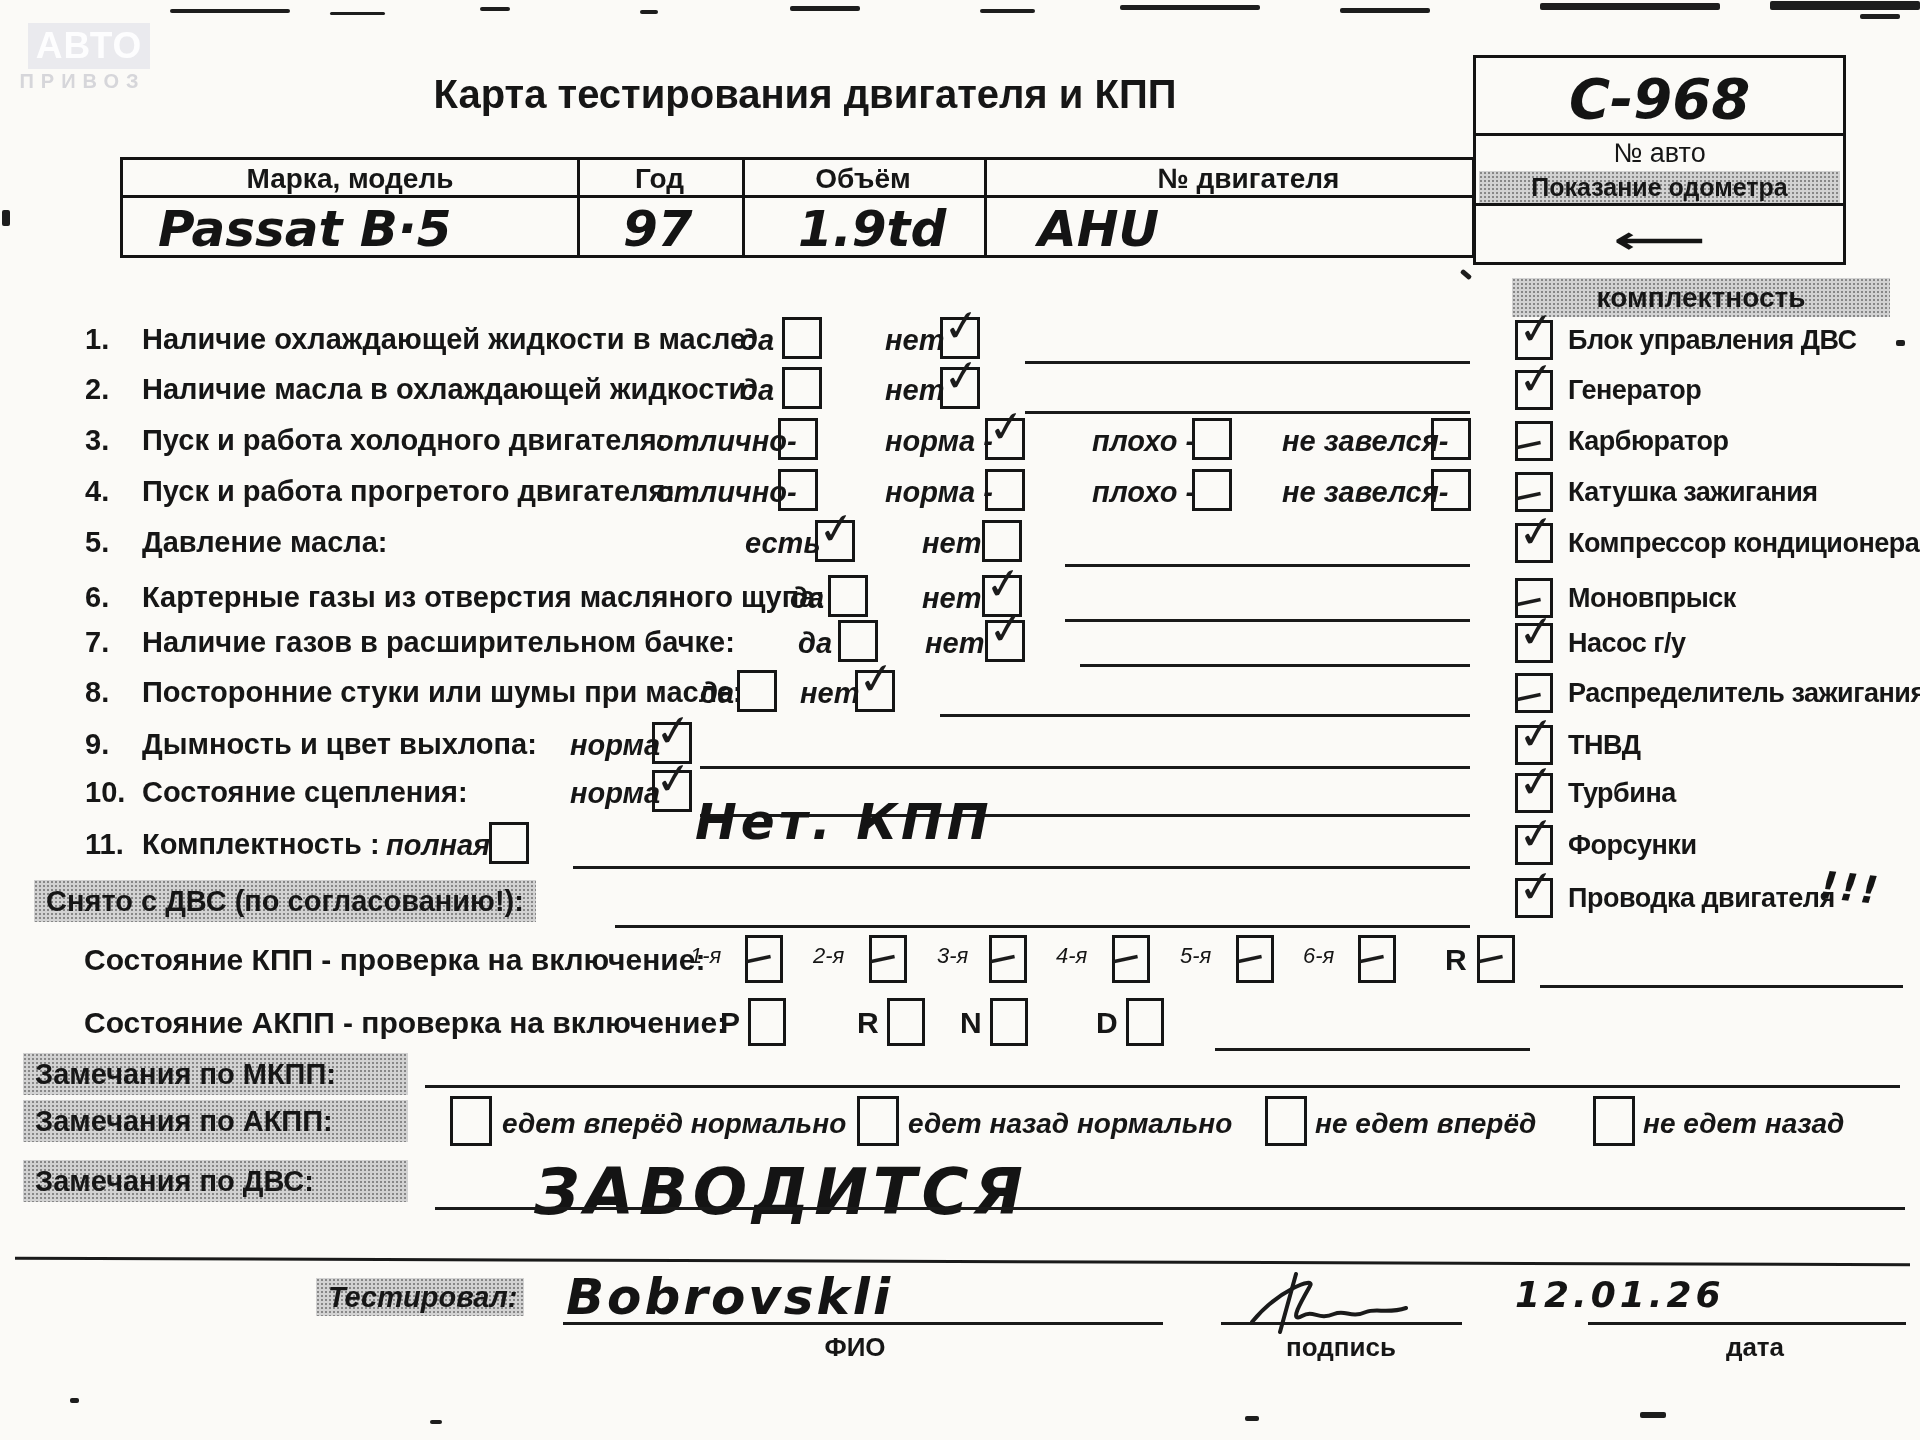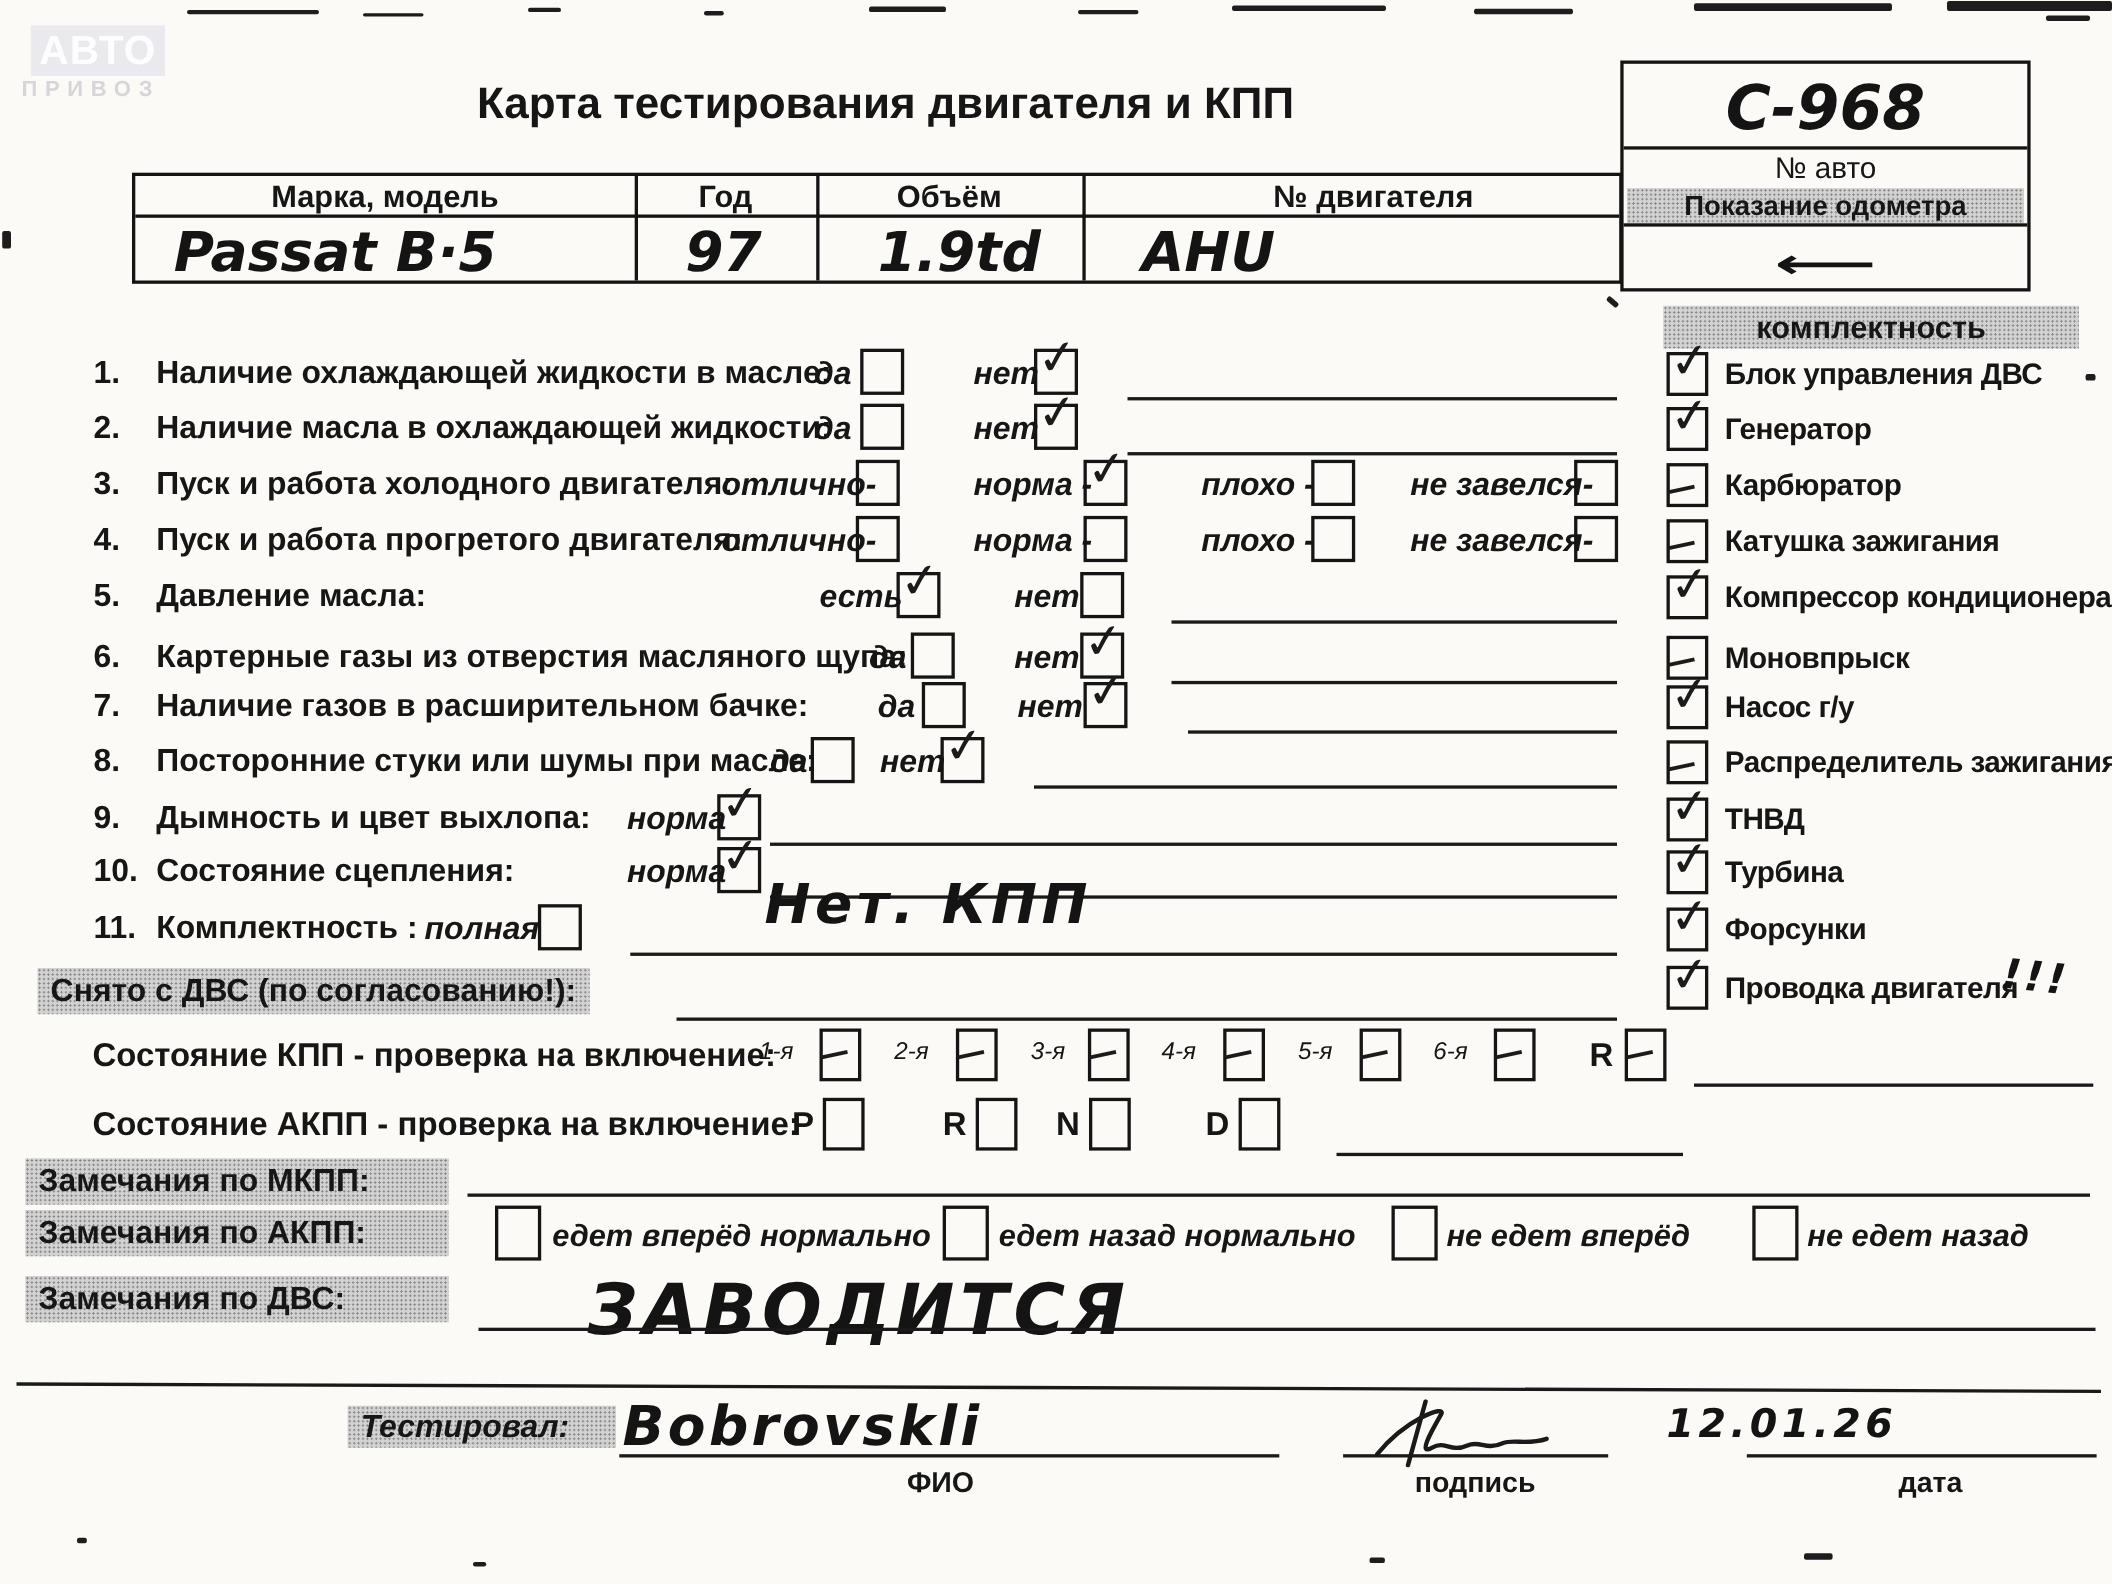--- a/index.html
+++ b/index.html
@@ -423,21 +423,21 @@
   <div class="eq-row" style="top:878px">
     <span class="cb sm">
         <i class="mk">✓</i>
       </span>
     <span class="eq-lbl">Проводка двигателя</span>
   </div>
   <div class="abs eq-note hw">!!!</div>
 
   <span class="ln" style="left:15px;top:1260px;width:1895px;transform:rotate(0.2deg)"></span>
 
-  <div class="bar shade" style="left:316px;top:1278px;width:244px;height:38px;line-height:38px;font-style:italic">Тестировал:</div>
+  <div class="bar shade" style="left:316px;top:1278px;width:208px;height:38px;line-height:38px;font-style:italic">Тестировал:</div>
   <div class="abs hw" style="left:566px;top:1268px;font-size:50px;letter-spacing:3px">Bobrovskli</div>
   <span class="ln" style="left:563px;top:1322px;width:600px"></span>
   <div class="cap" style="left:755px;top:1332px;width:200px">ФИО</div>
 
   <svg class="sig" width="240" height="62" viewBox="0 0 240 62">
     <path d="M14 50 C40 18 78 4 72 14 C64 28 50 52 64 44 C76 37 80 49 96 42 C108 37 112 47 128 40 C138 36 150 42 168 36" stroke="#1a1a1a" stroke-width="4" fill="none" stroke-linecap="round"></path>
     <path d="M58 2 L42 60" stroke="#1a1a1a" stroke-width="4" fill="none" stroke-linecap="round"></path>
   </svg>
   <span class="ln" style="left:1221px;top:1322px;width:241px"></span>
   <div class="cap" style="left:1241px;top:1332px;width:200px">подпись</div>

